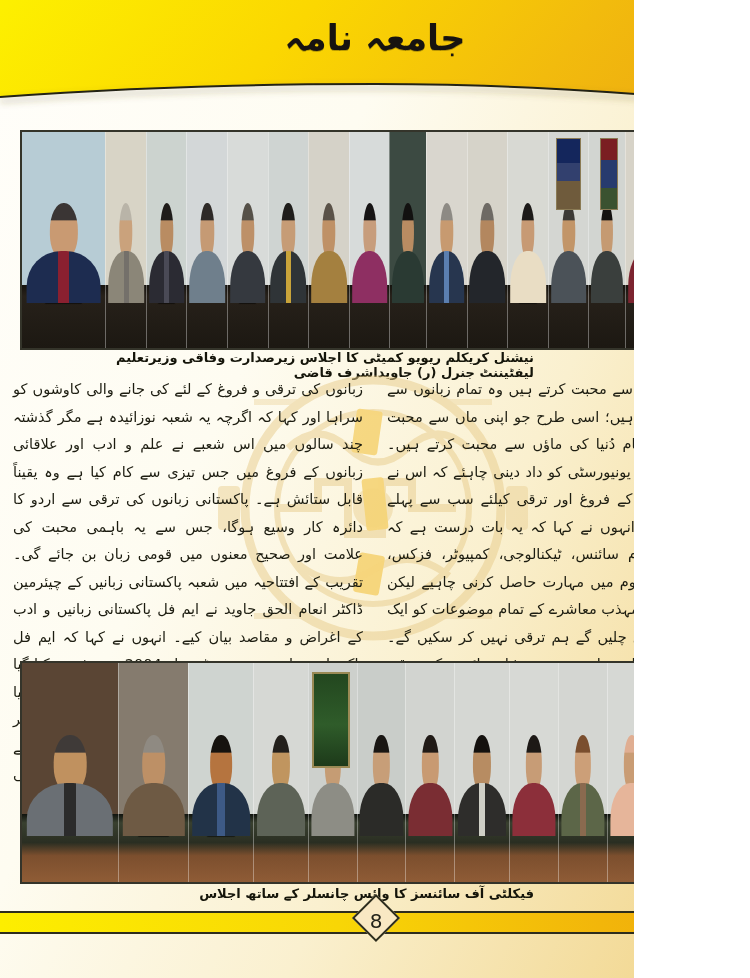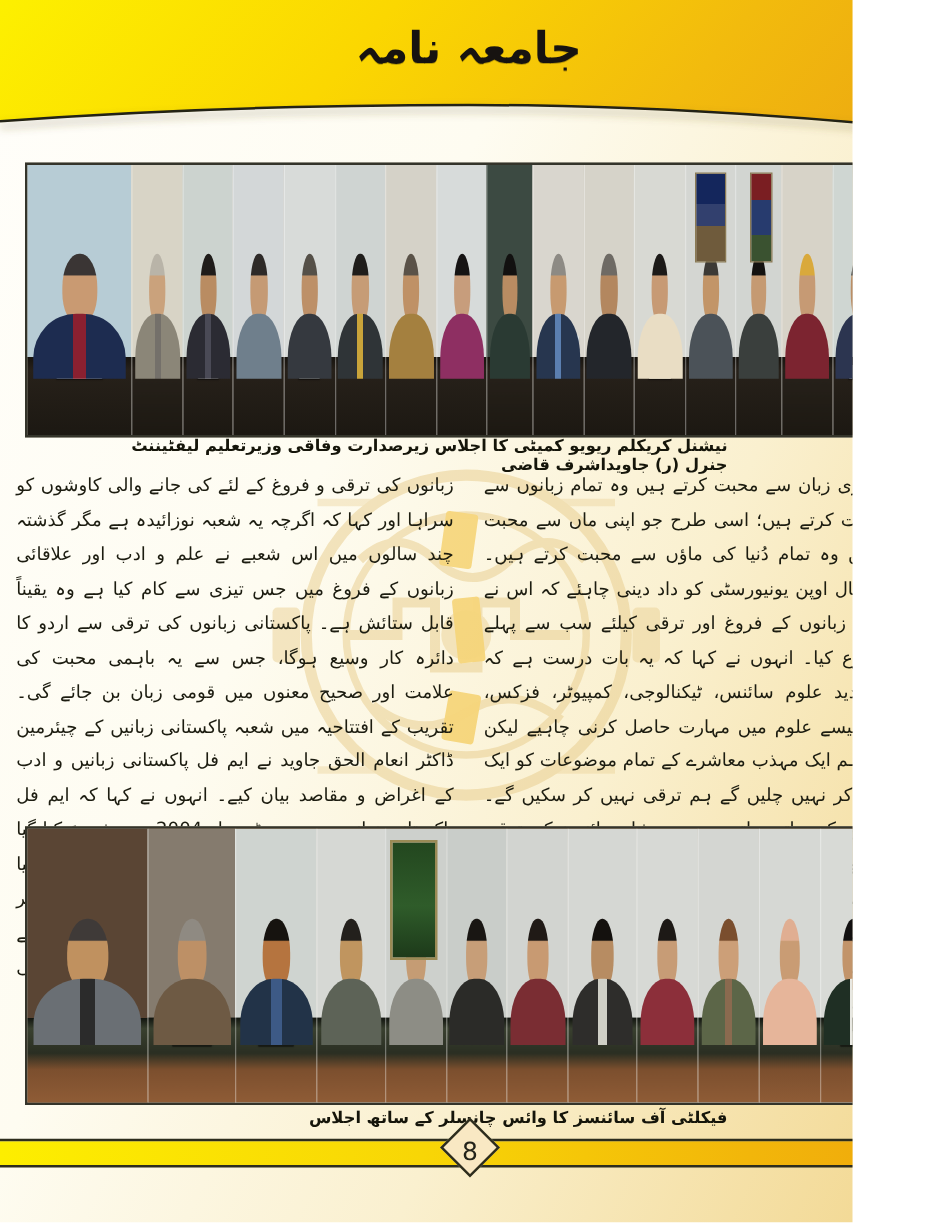--- a/index.html
+++ b/index.html
@@ -1,18 +1,18 @@
 <!DOCTYPE html>
 <html lang="ur"><head>
 <meta charset="utf-8">
 <style>
   html,body{margin:0;padding:0;}
   body{font-family:"DejaVu Sans",sans-serif;}
   #page{
-    position:relative;width:682px;height:978px;overflow:hidden;
+    position:relative;width:634px;height:978px;overflow:hidden;
     background:linear-gradient(115deg,#fffefa 0%,#fefcf1 38%,#faf0cf 68%,#f3da97 100%);
   }
   
   .header{position:absolute;top:0;left:0;width:750px;height:130px;}
   .header svg{display:block;}
   .page-title{
     position:absolute;top:18px;left:0;right:0;text-align:center;
     font-size:35px;font-weight:bold;color:#171310;direction:rtl;
     font-family:"DejaVu Sans",sans-serif;letter-spacing:-1px;
     text-shadow:0 1px 0 rgba(0,0,0,.25);

